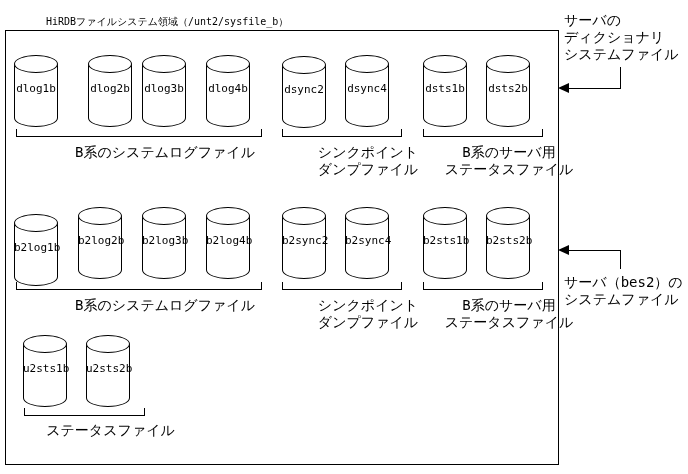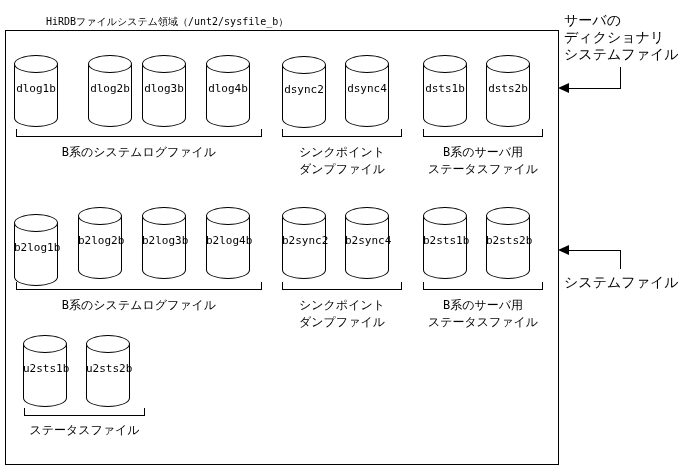--- a/index.html
+++ b/index.html
@@ -12,21 +12,21 @@
   .cyl{position:absolute;width:44px;height:72px;}
   .cyl i{position:absolute;display:block;background:#fff;box-sizing:border-box;}
   .cb{left:0;right:0;bottom:0;height:18px;border:1px solid #000;border-radius:50%;z-index:1;}
   .cm{left:0;right:0;top:9px;bottom:9px;border-left:1px solid #000;border-right:1px solid #000;z-index:2;}
   .ct{left:0;right:0;top:0;height:18px;border:1px solid #000;border-radius:50%;z-index:3;}
   .cl{position:absolute;left:0;right:0;top:27px;text-align:center;font-size:11px;z-index:4;white-space:nowrap;}
   
   .bracket{position:absolute;height:8px;border-left:1px solid #000;border-right:1px solid #000;border-bottom:1px solid #000;box-sizing:border-box;}
   
   .glabel{position:absolute;display:flex;flex-direction:column;align-items:center;
-          font-size:12px;line-height:17px;}
+          font-size:14px;line-height:17px;margin-left:26px;}
   .glabel div{white-space:nowrap;}
   
   .ann{position:absolute;font-size:14px;line-height:17px;}
   .ann div{white-space:nowrap;}
   .hline{position:absolute;background:#000;height:1px;}
   .vline{position:absolute;background:#000;width:1px;}
   .arrow-left{position:absolute;width:0;height:0;
               border-top:5px solid transparent;border-bottom:5px solid transparent;
               border-right:11px solid #000;}
 </style>
@@ -189,14 +189,15 @@
   <div>システムファイル</div>
 </div>
 <div class="vline" style="left:620px;top:67px;height:22px"></div>
 <div class="hline" style="left:569px;top:88px;width:52px"></div>
 <div class="arrow-left" style="left:558px;top:83px"></div>
 
 <div class="arrow-left" style="left:558px;top:245px"></div>
 <div class="hline" style="left:569px;top:250px;width:52px"></div>
 <div class="vline" style="left:620px;top:250px;height:19px"></div>
 <div class="ann" style="left:564px;top:274px">
+  <div>サーバ（bes2）の</div>
   <div>システムファイル</div>
 </div>
 
 </body></html>

